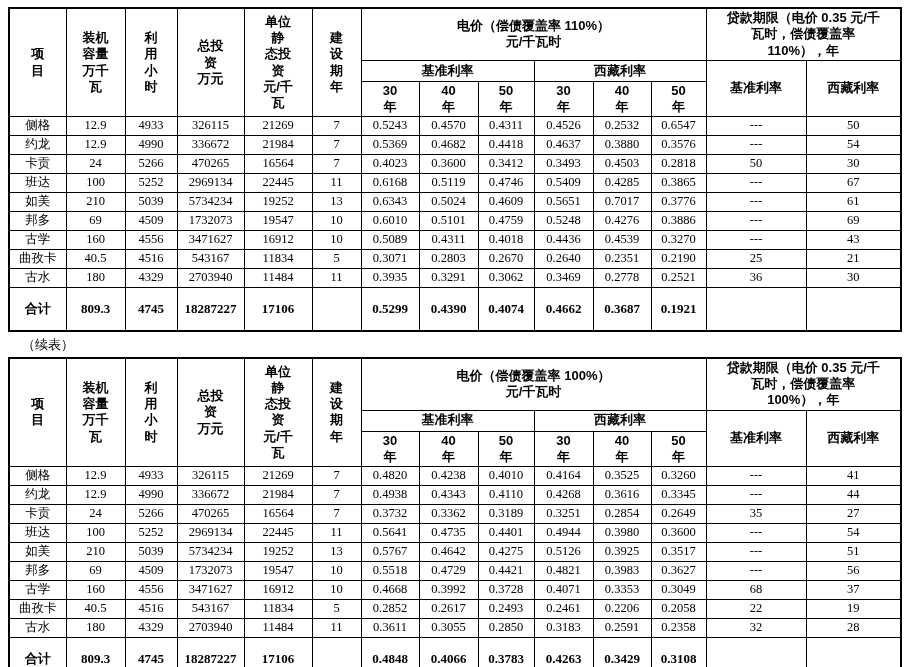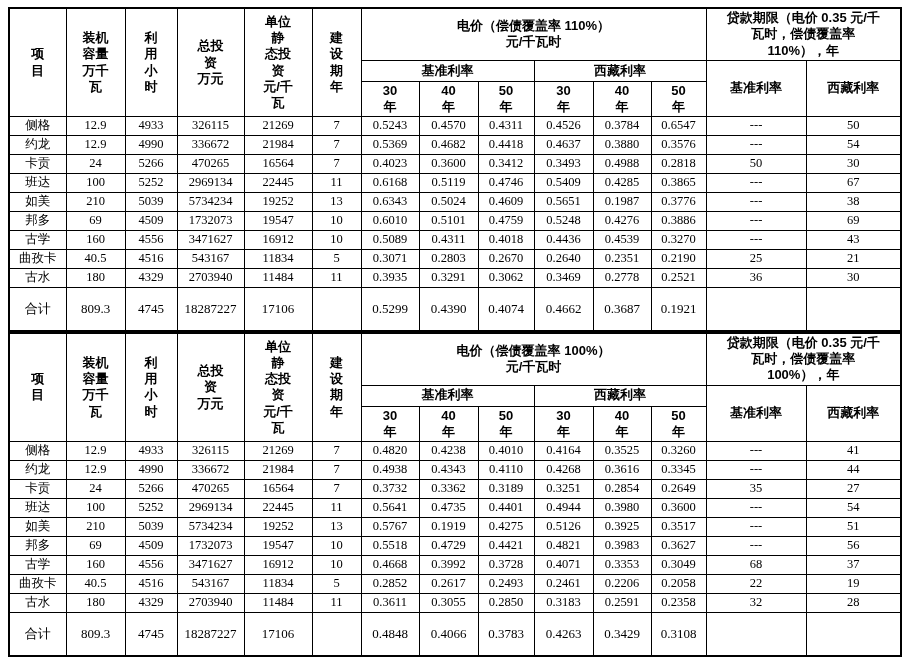--- a/index.html
+++ b/index.html
@@ -13,21 +13,21 @@
   table.grid th{
     font-family:"Liberation Sans","DejaVu Sans",sans-serif;
     font-weight:bold;font-size:13px;white-space:pre-line;padding:1px 16px;
   }
   table.grid td{font-size:12.5px;padding:0 2px;}
   tr.hdr-1{height:52px;}
   tr.hdr-2{height:21px;margin-top:24px;}
   tr.hdr-3{height:23px;}
   tr.data-row{height:19px;margin-left:36px;}
   tr.total-row{height:43px;}
-  tr.total-row td{font-weight:normal;font-size:13px;}
+  tr.total-row td{font-weight:bold;font-size:13px;}
   td.invest-total{word-break:break-all;padding:0 6px;line-height:1.3;}
   .cont-label{
     font-size:13px;margin:4px 0 3px 14px;
     font-family:"Liberation Serif","DejaVu Serif",serif;
   }
 </style>
 </head>
 <body>
 
 <div class="sheet">
@@ -89,21 +89,21 @@
             <td>侧格</td>
             <td>12.9</td>
             <td>4933</td>
             <td>326115</td>
             <td>21269</td>
             <td>7</td>
             <td>0.5243</td>
             <td>0.4570</td>
             <td>0.4311</td>
             <td>0.4526</td>
-            <td>0.3784</td>
+            <td>0.2532</td>
             <td>0.6547</td>
             <td>---</td>
             <td>50</td>
           </tr>
           <tr class="data-row">
             <td>约龙</td>
             <td>12.9</td>
             <td>4990</td>
             <td>336672</td>
             <td>21984</td>
@@ -121,21 +121,21 @@
             <td>卡贡</td>
             <td>24</td>
             <td>5266</td>
             <td>470265</td>
             <td>16564</td>
             <td>7</td>
             <td>0.4023</td>
             <td>0.3600</td>
             <td>0.3412</td>
             <td>0.3493</td>
-            <td>0.4988</td>
+            <td>0.4503</td>
             <td>0.2818</td>
             <td>50</td>
             <td>30</td>
           </tr>
           <tr class="data-row">
             <td>班达</td>
             <td>100</td>
             <td>5252</td>
             <td>2969134</td>
             <td>22445</td>
@@ -153,24 +153,24 @@
             <td>如美</td>
             <td>210</td>
             <td>5039</td>
             <td>5734234</td>
             <td>19252</td>
             <td>13</td>
             <td>0.6343</td>
             <td>0.5024</td>
             <td>0.4609</td>
             <td>0.5651</td>
-            <td>0.1987</td>
+            <td>0.7017</td>
             <td>0.3776</td>
             <td>---</td>
-            <td>38</td>
+            <td>61</td>
           </tr>
           <tr class="data-row">
             <td>邦多</td>
             <td>69</td>
             <td>4509</td>
             <td>1732073</td>
             <td>19547</td>
             <td>10</td>
             <td>0.6010</td>
             <td>0.5101</td>
@@ -241,20 +241,21 @@
             <td>0.4074</td>
             <td>0.4662</td>
             <td>0.3687</td>
             <td>0.1921</td>
             <td></td>
             <td></td>
           </tr>
         </tbody>
       </table>
     </div>
+  <div class="cont-label">（续表）</div>
   <div id="table-slot-2">
       <table class="grid">
         <colgroup>
           <col style="width: 57px;">
           <col style="width: 59px;">
           <col style="width: 52px;">
           <col style="width: 67px;">
           <col style="width: 68px;">
           <col style="width: 49px;">
           <col style="width: 58px;">
@@ -367,21 +368,21 @@
             <td>54</td>
           </tr>
           <tr class="data-row">
             <td>如美</td>
             <td>210</td>
             <td>5039</td>
             <td>5734234</td>
             <td>19252</td>
             <td>13</td>
             <td>0.5767</td>
-            <td>0.1919</td>
+            <td>0.4642</td>
             <td>0.4275</td>
             <td>0.5126</td>
             <td>0.3925</td>
             <td>0.3517</td>
             <td>---</td>
             <td>51</td>
           </tr>
           <tr class="data-row">
             <td>邦多</td>
             <td>69</td>

